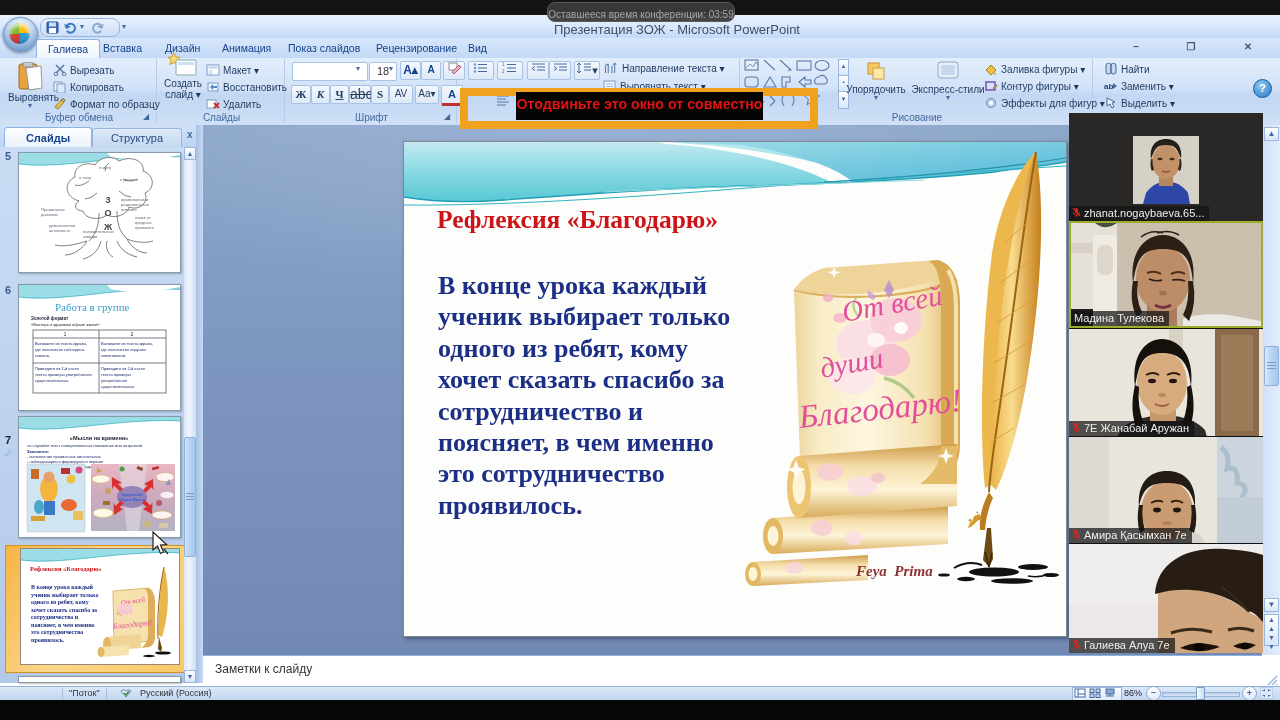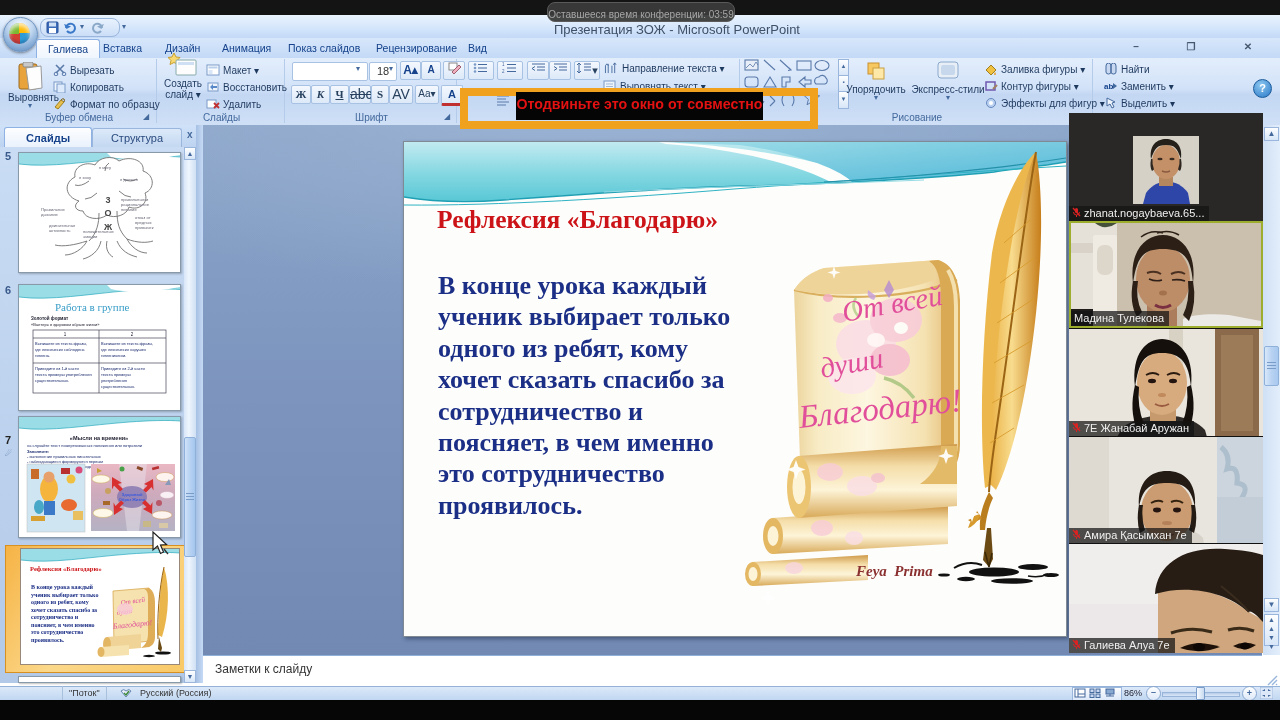--- a/index.html
+++ b/index.html
@@ -178,21 +178,21 @@
     <div class="abs fbtn" style="left:421px;top:61px;width:18px;font-size:10px;font-weight:bold;color:#15428b">A</div>
     <div class="abs fbtn" style="left:443px;top:61px;width:20px"><svg width="13" height="12" viewBox="0 0 13 12">
           <rect x="1" y="1" width="8" height="7" fill="#fff" stroke="#888"></rect>
           <path d="M4,10 L11,3 l2,2 -7,7 Z" fill="#f0b0c0" stroke="#a06070"></path>
         </svg></div>
     <div class="abs fbtn" style="left:291px;top:85px;width:18px;font-family:'Liberation Serif';font-weight:bold">Ж</div>
     <div class="abs fbtn" style="left:311px;top:85px;width:17px;font-family:'Liberation Serif';font-style:italic;font-weight:bold">К</div>
     <div class="abs fbtn" style="left:330px;top:85px;width:17px;font-family:'Liberation Serif';text-decoration:underline;font-weight:bold">Ч</div>
     <div class="abs fbtn" style="left:349px;top:85px;width:20px;text-decoration:line-through;font-size:14px">abc</div>
     <div class="abs fbtn" style="left:371px;top:85px;width:16px;font-family:'Liberation Serif';font-weight:bold">S</div>
-    <div class="abs fbtn" style="left:389px;top:85px;width:22px;font-size:14px">AV</div>
+    <div class="abs fbtn" style="left:389px;top:85px;width:22px;font-size:10px">AV</div>
     <div class="abs fbtn" style="left:415px;top:85px;width:22px;font-size:10px">Aa▾</div>
     <div class="abs fbtn" style="left:441px;top:85px;width:20px;font-weight:bold;color:#15428b;border-bottom:3px solid #c03030">A</div>
     <div class="abs glabel" style="left:287px;width:169px">Шрифт</div>
       <div class="abs" style="left:444px;top:112px;font-size:8px;color:#44699d">◢</div>
 
     <div class="abs fbtn" style="left:468px;top:61px;width:24px"><svg width="16" height="12" viewBox="0 0 16 12">
           <g fill="#7a9ac8">
             <circle cx="2" cy="2.5" r="1.3"></circle>
             <circle cx="2" cy="6" r="1.3"></circle>
             <circle cx="2" cy="9.5" r="1.3"></circle>

